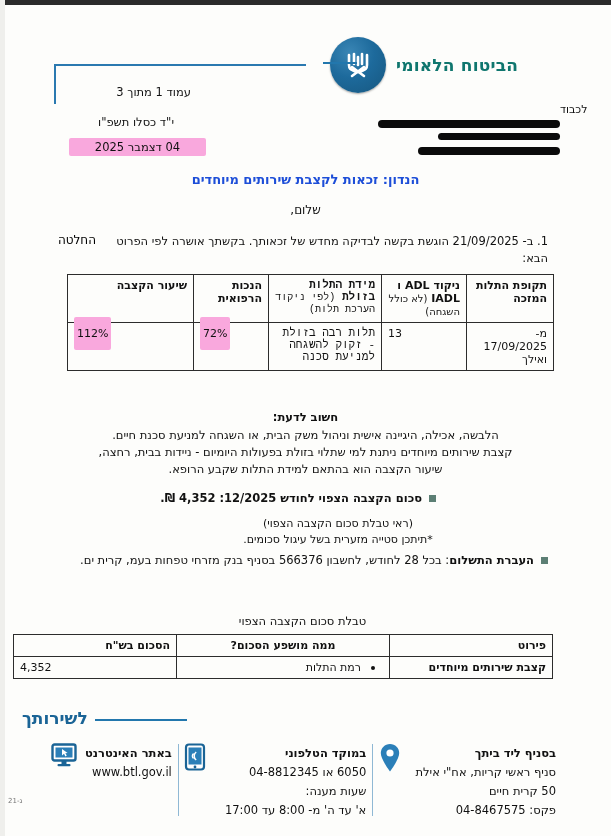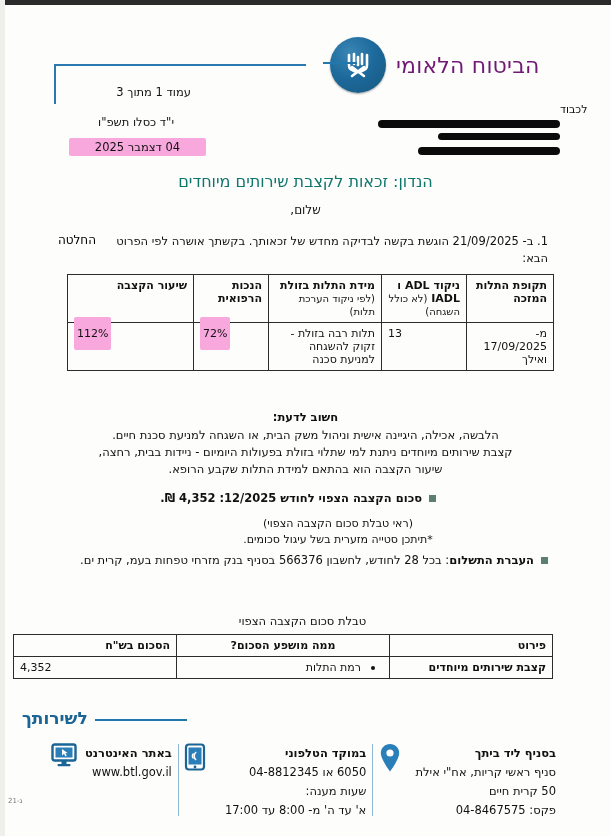--- a/index.html
+++ b/index.html
@@ -50,23 +50,23 @@
     height: 56px;
     border-radius: 50%;
     background: radial-gradient(circle at 35% 28%, #3a86b5 0%, #1d6a9c 45%, #17577f 100%);
     box-shadow: 0 1px 2px rgba(0,0,0,.35);
     display: flex;
     align-items: center;
     justify-content: center;
     flex: 0 0 auto;
   }
   .brand-name {
-    color: #701a75;
-    font-size: 22px;
-    font-weight: normal;
+    color: #0f766e;
+    font-size: 17px;
+    font-weight: bold;
     letter-spacing: .2px;
     white-space: nowrap;
   }
   .brand-rule {
     position: absolute;
     top: 62px;
     left: 323px;
     width: 34px;
     height: 2px;
     background: #2277ad;
@@ -154,23 +154,23 @@
   .redact.r1 { top: 120px; left: 378px; width: 182px; height: 8px; }
   .redact.r2 { top: 133px; left: 438px; width: 122px; height: 7px; }
   .redact.r3 { top: 147px; left: 418px; width: 142px; height: 8px; }
 
   
   .subject {
     position: absolute;
     top: 172px;
     left: 0; right: 0;
     text-align: center;
-    font-size: 16px;
-    font-weight: normal;
-    color: #0f766e;
+    font-size: 13px;
+    font-weight: bold;
+    color: #1d4ed8;
   }
   .salutation {
     position: absolute;
     top: 203px;
     left: 0; right: 0;
     text-align: center;
     font-size: 12px;
     color: #111;
   }
   .decision-label {
@@ -209,21 +209,21 @@
   }
   #main-table {
     top: 274px;
     right: 57px;
     width: 421px;
     table-layout: fixed;
   }
   #main-table th { font-weight: bold; }
   #main-table .c-period { width: 74px; }
   #main-table .c-adl    { width: 72px; }
-  #main-table .c-degree { width: 100px; }
+  #main-table .c-degree { width: 100px; font-family: Liberation Mono, monospace; }
   #main-table .c-med    { width: 62px; }
   #main-table .c-rate   { width: 113px; }
   #main-table .sub { font-weight: normal; font-size: 10px; }
   #main-table td.num { text-align: left; }
   .hl { background: #f9a8dd; padding: 10px 3px; border-radius: 2px; }
 
   
   .note-title {
     position: absolute;
     top: 410px;

